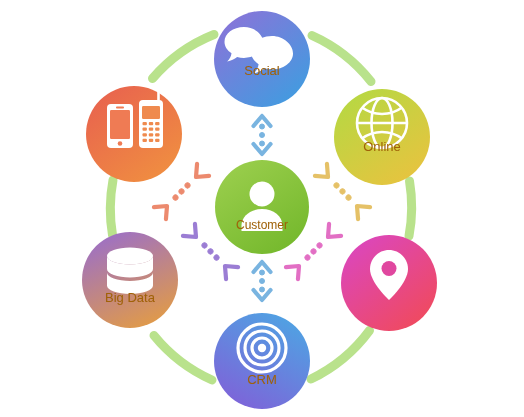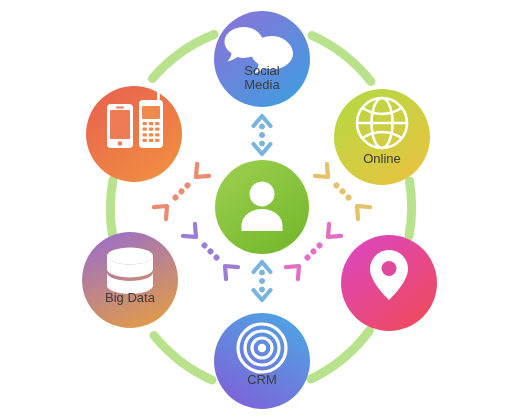--- a/index.html
+++ b/index.html
@@ -1,20 +1,20 @@
 <!DOCTYPE html>
 <html><head>
 <meta charset="utf-8">
 <style>
   html,body{margin:0;padding:0;background:#ffffff;}
   body{width:524px;height:417px;overflow:hidden;font-family:"Liberation Sans",sans-serif;}
   #stage{position:relative;width:524px;height:417px;background:#ffffff;}
   #stage svg{position:absolute;left:0;top:0;}
   .nodelbl{
-    position:absolute;text-align:center;color:#404040;
+    position:absolute;text-align:center;color:#a16207;
     font-family:"Liberation Sans",sans-serif;
     line-height:1.08;pointer-events:none;
     text-shadow:0 0 1px rgba(0,0,0,.06);
   }
 </style>
 </head>
 <body>
 
 <div id="stage">
 
@@ -186,33 +186,35 @@
       <circle cx="262" cy="207" r="47" fill="url(#g-customer)"></circle>
       <g fill="#ffffff">
         <circle cx="262" cy="194" r="12.5"></circle>
         <path d="M 262 209 c -11.5 0 -20.5 7.2 -20.5 16.6 v 5.4 h 41 v -5.4 c 0 -9.4 -9 -16.6 -20.5 -16.6 z"></path>
       </g>
     </g>
   </svg>
 
   <div class="nodelbl" style="left:212px;top:64px;width:100px;font-size:13px;">
     <div>Social</div>
-    <div>Media</div>
-  </div>
-
-  <div class="nodelbl" style="left:332px;top:152px;width:100px;font-size:13px;">
+  </div>
+
+  <div class="nodelbl" style="left:332px;top:140px;width:100px;font-size:13px;">
     <div>Online</div>
   </div>
 
   <div class="nodelbl" style="left:339px;top:285px;width:100px;font-size:13px;">
   </div>
 
   <div class="nodelbl" style="left:212px;top:373px;width:100px;font-size:13px;">
     <div>CRM</div>
   </div>
 
   <div class="nodelbl" style="left:80px;top:291px;width:100px;font-size:13px;">
     <div>Big Data</div>
   </div>
 
 
+  <div class="nodelbl" style="left:212px;top:219px;width:100px;font-size:12px;">
+    <div>Customer</div>
+  </div>
 
 </div>
 
 </body></html>

